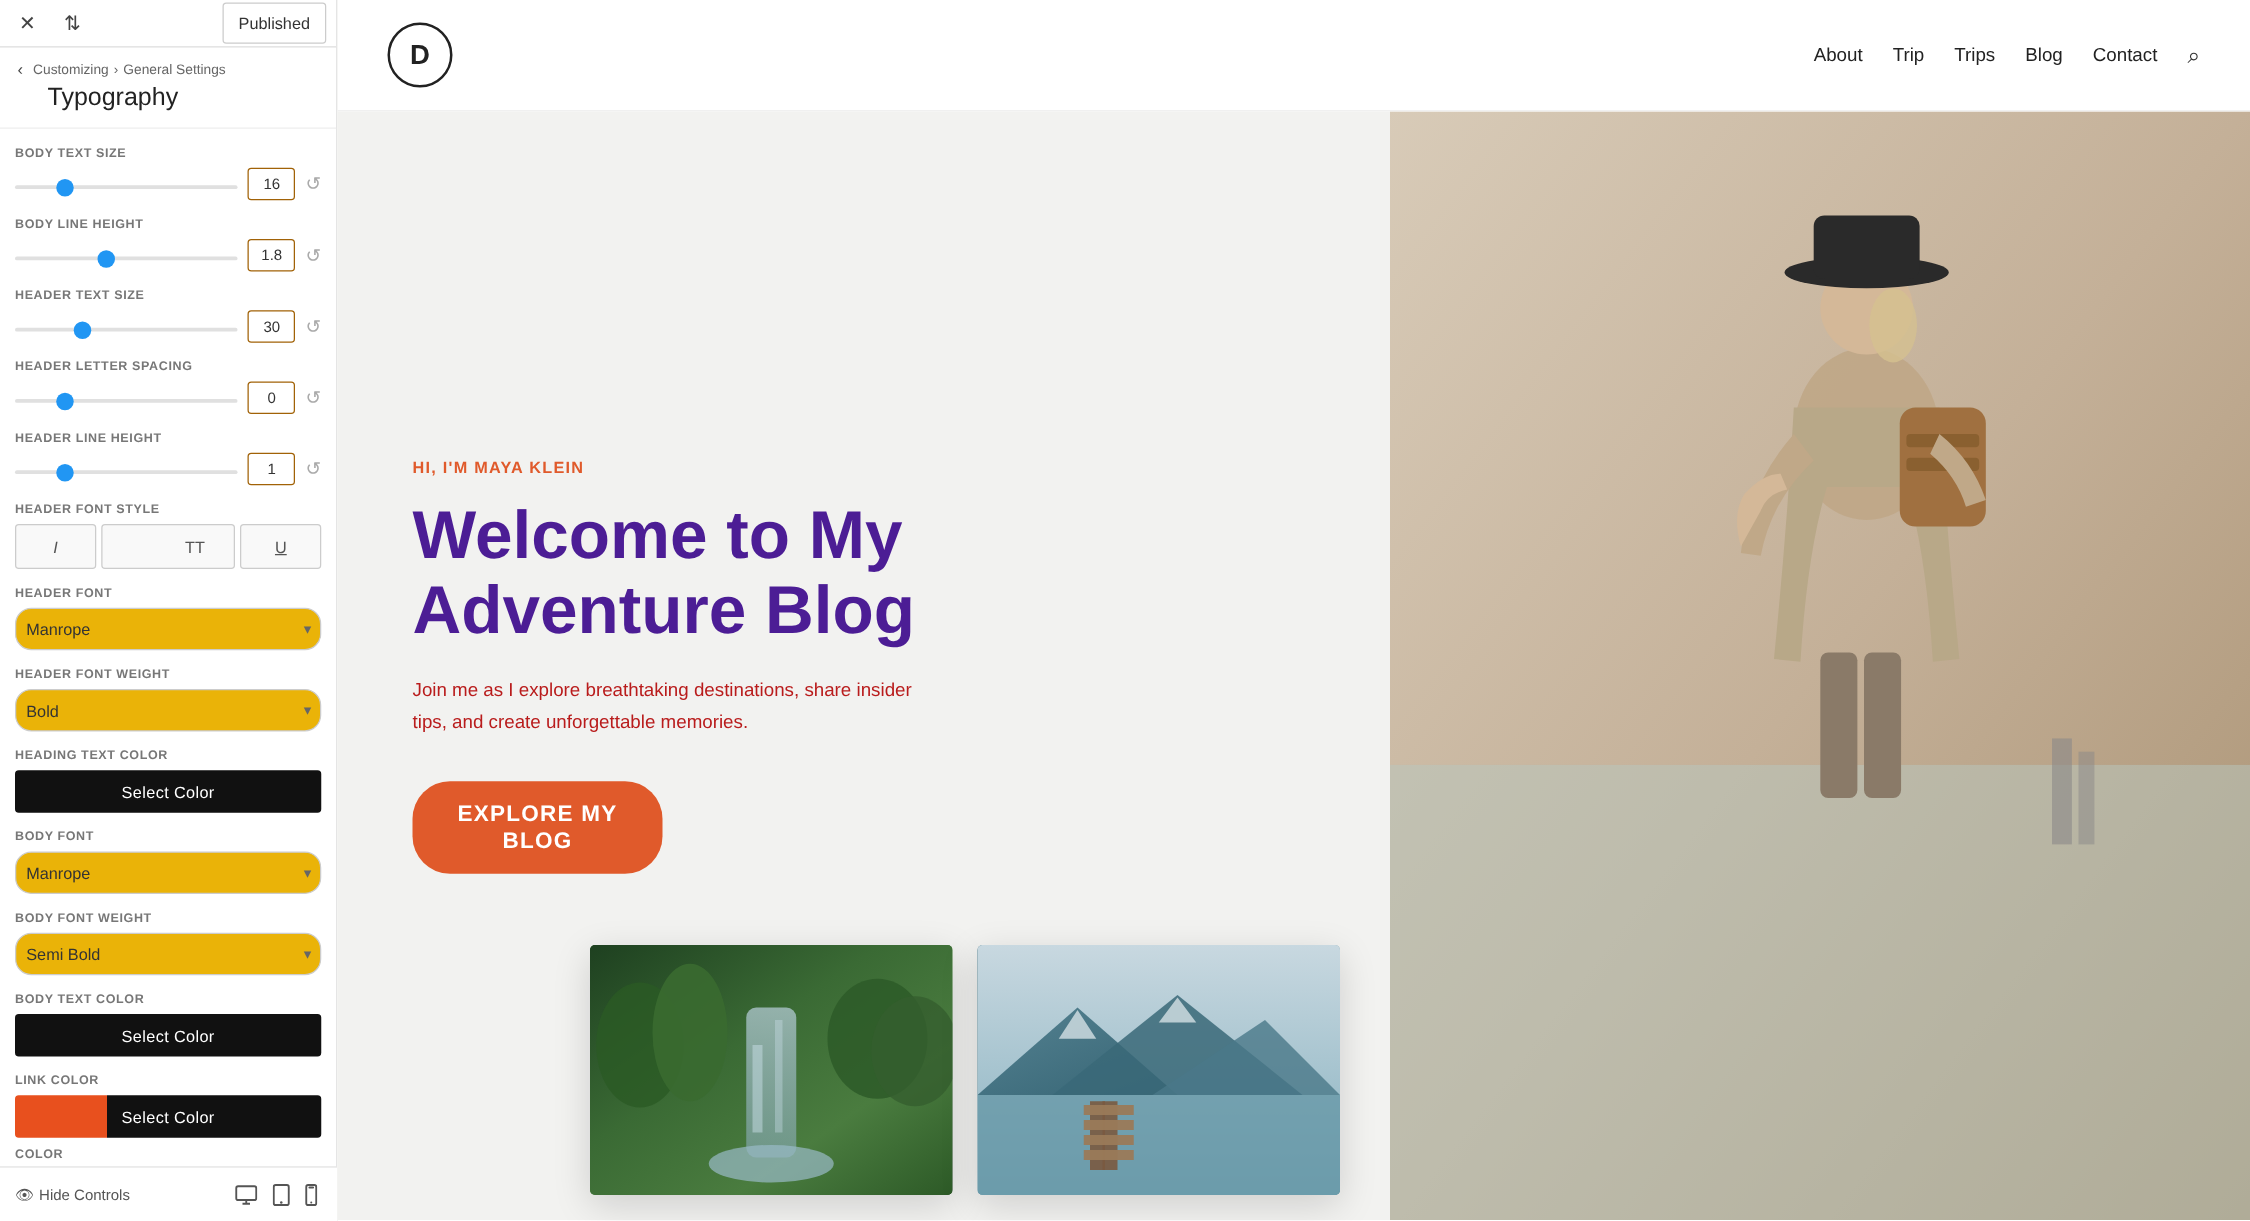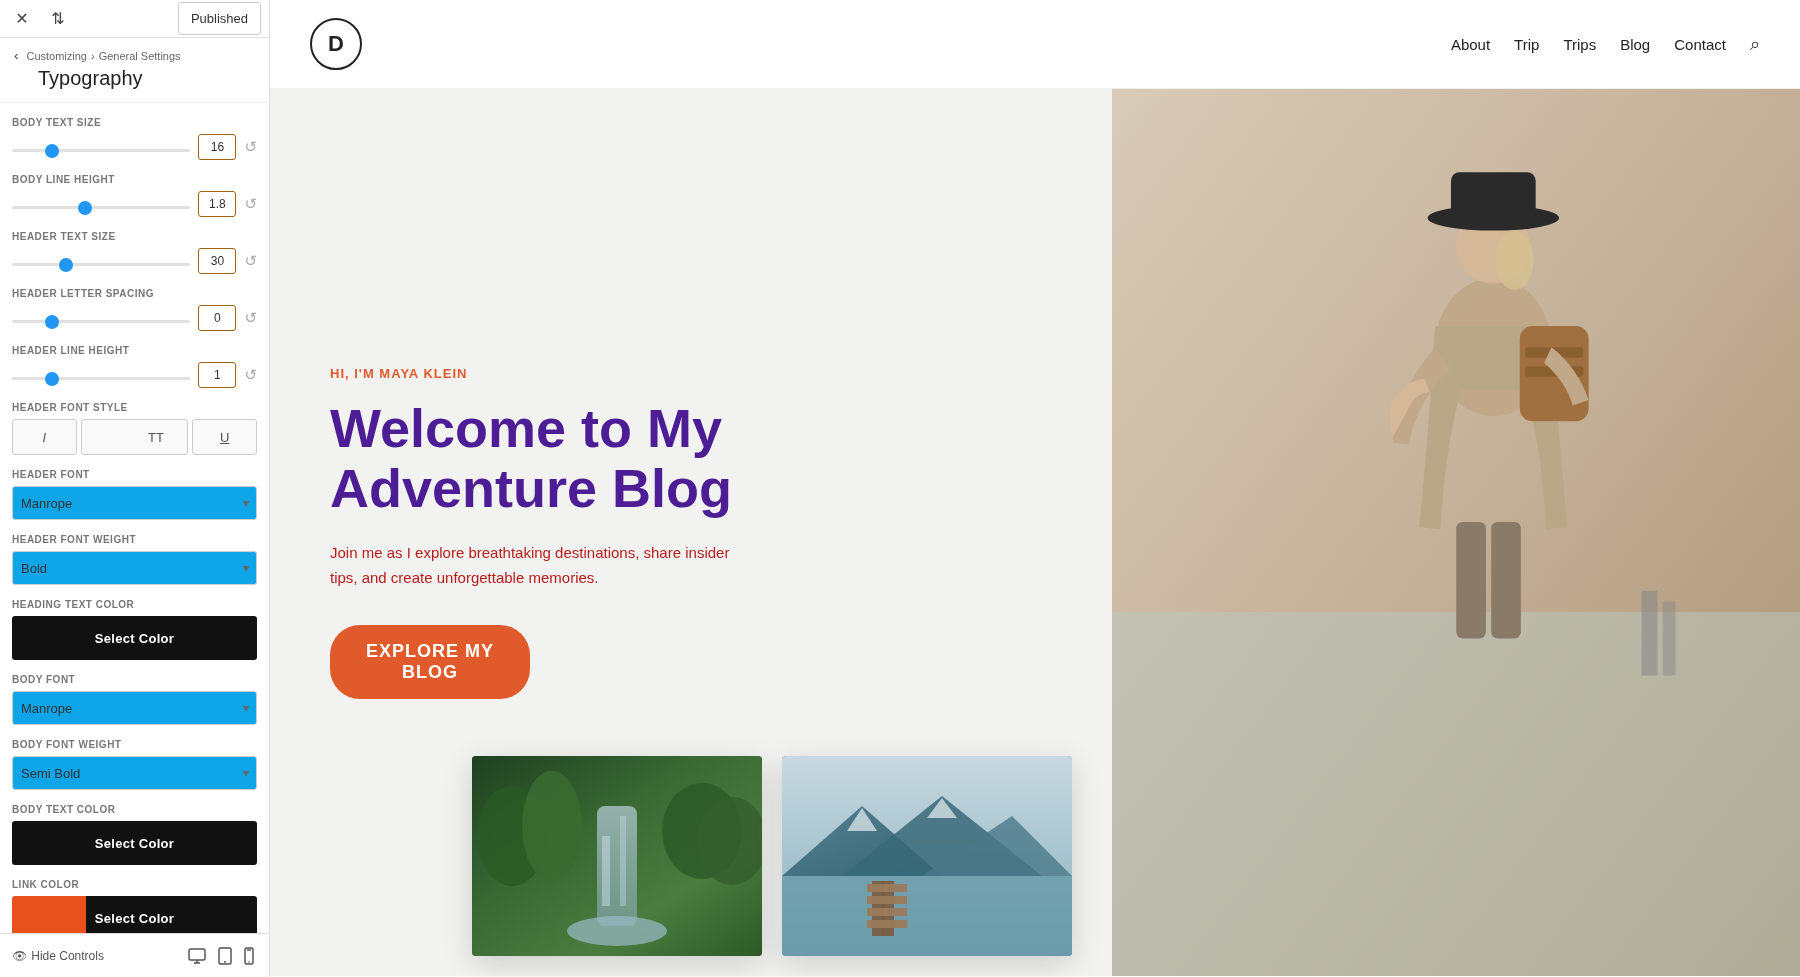--- a/index.html
+++ b/index.html
@@ -94,32 +94,32 @@
       flex: 1; height: 36px; border: 1px solid #ccc; background: #f9f9f9;
       cursor: pointer; font-size: 13px; color: #555; border-radius: 3px;
       display: flex; align-items: center; justify-content: center;
     }
     .font-style-btn.italic { font-style: italic; }
     .font-style-btn.small-caps { font-variant: small-caps; padding-left: 43px; }
     .select-wrapper {
       position: relative; width: 100%;
     }
     .select-wrapper select {
-      width: 100%; height: 34px; border: 1px solid #ccc; border-radius: 3px;
-      background: #0ea5e9; font-size: 13px; color: #333; padding: 0 8px;
+      width: 100%; height: 34px; border: 1px solid #ccc; border-radius: 13px;
+      background: #eab308; font-size: 13px; color: #333; padding: 0 8px;
       appearance: none; cursor: pointer;
     }
     .select-chevron {
       position: absolute; right: 8px; top: 50%; transform: translateY(-50%);
       pointer-events: none; color: #666; font-size: 12px;
     }
 
     .color-btn {
-      width: 100%; height: 44px; border: none; border-radius: 3px;
-      font-size: 13px; font-weight: 700; color: #fff; cursor: pointer;
+      width: 100%; height: 34px; border: none; border-radius: 3px;
+      font-size: 13px; font-weight: 400; color: #fff; cursor: pointer;
       display: flex; align-items: center; justify-content: center;
       letter-spacing: 0.3px;
     }
     .color-btn.dark { background: #111; }
     .color-btn.link { background: linear-gradient(to right, #e8501e 30%, #111 30%); }
 
     
     .bottom-bar {
       position: absolute; bottom: 0; left: 0; width: 270px;
       height: 44px; background: #fff; border-top: 1px solid #ddd;

